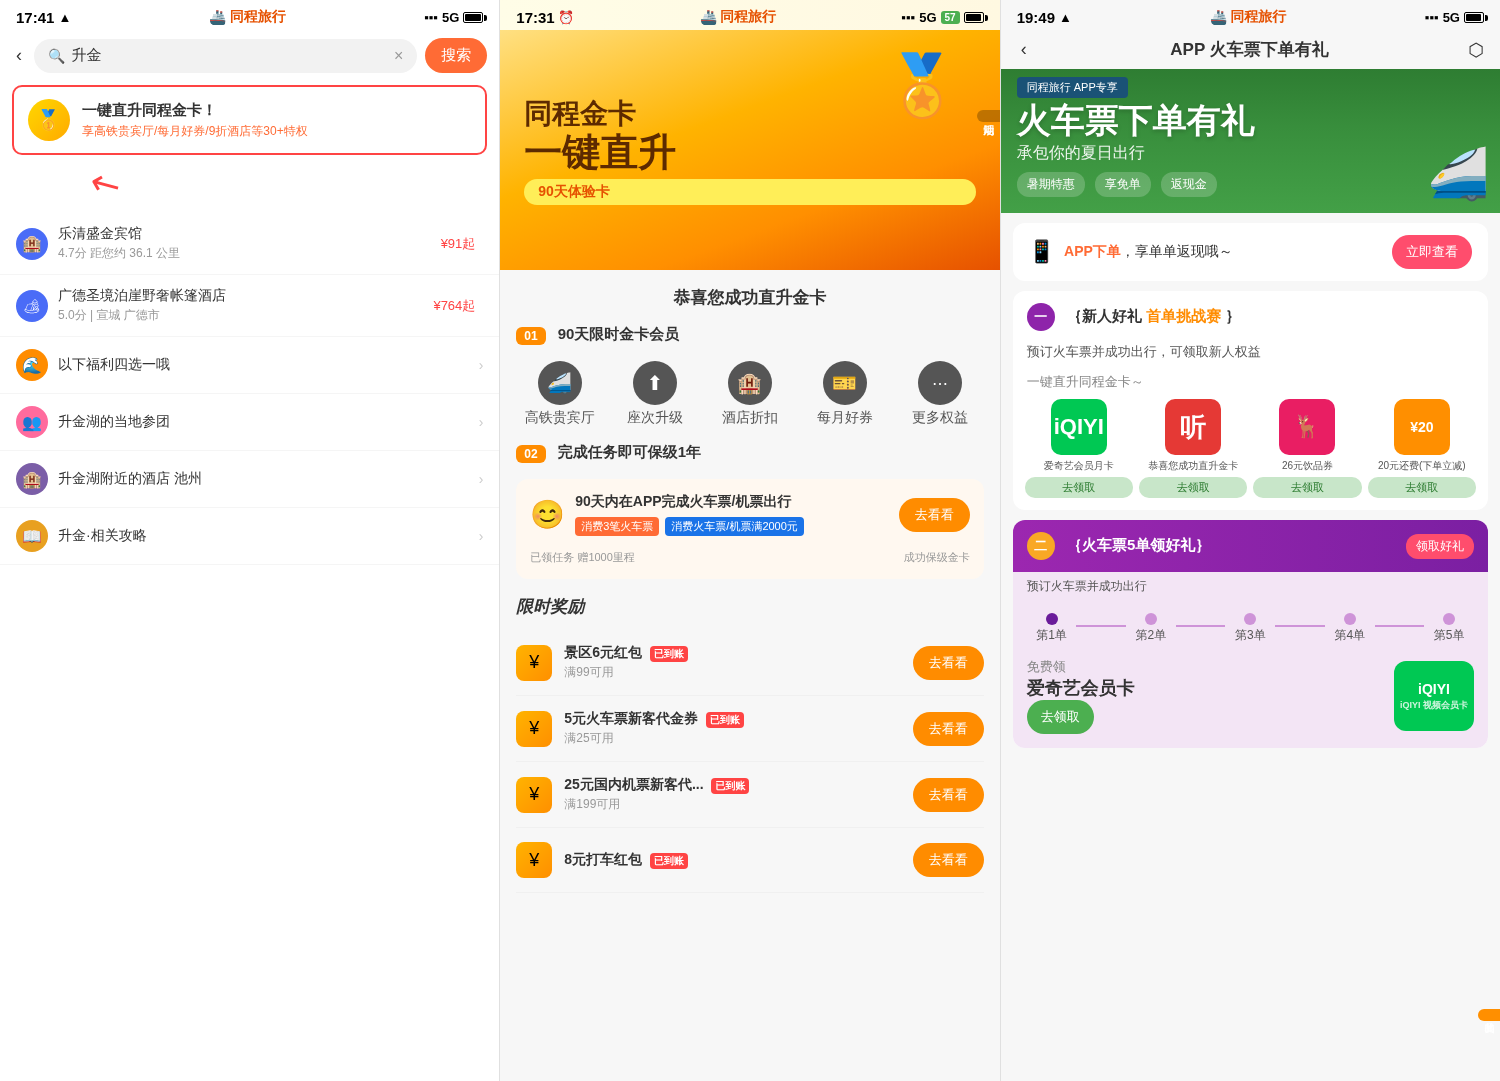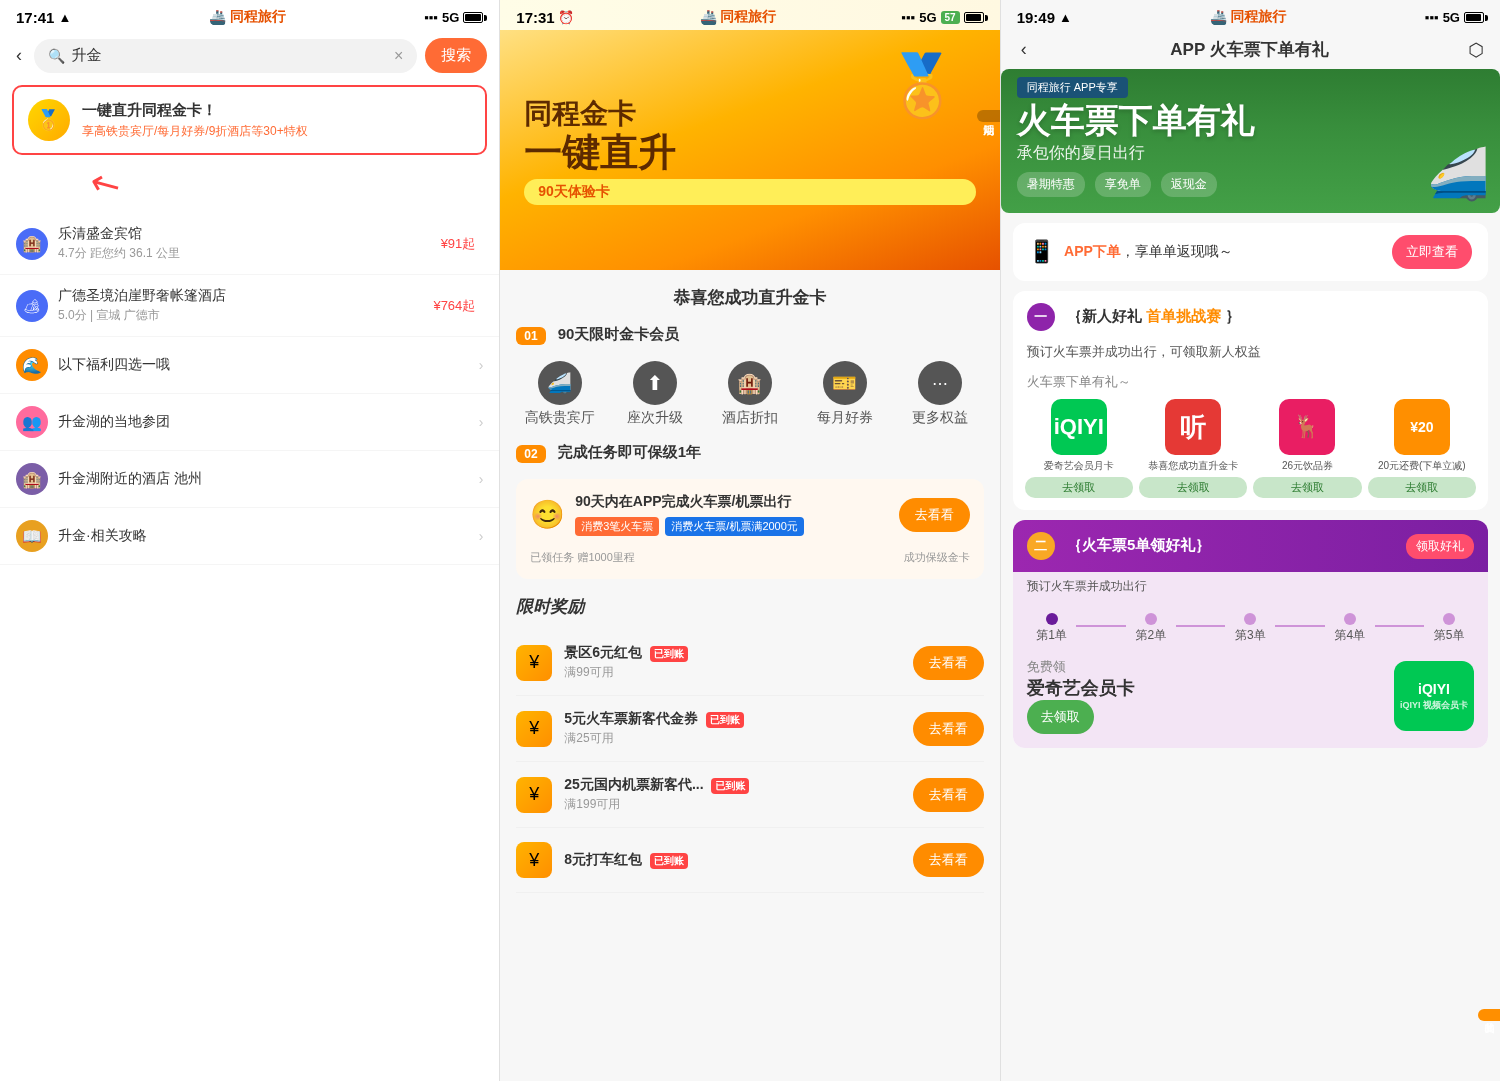--- a/index.html
+++ b/index.html
@@ -379,21 +379,20 @@
       cursor: pointer;
       background: none;
       border: none;
     }
 
     .p3-main-banner {
       width: 100%;
       background: linear-gradient(180deg, #2e7d32 0%, #388e3c 40%, #43a047 100%);
       padding: 0 0 12px;
       position: relative;
-      border-radius: 8px;
     }
     .p3-brand-badge {
       background: #1a5276;
       color: #fff;
       font-size: 11px;
       padding: 3px 10px;
       display: inline-block;
       margin: 8px 16px 0;
       border-radius: 4px;
     }
@@ -932,21 +931,21 @@
   <div class="p3-gift-section-bg">
     <div class="p3-section-header">
       <span class="p3-yi-badge badge-purple">一</span>
       <span class="p3-section-title2" style="color:#333;">
         <span style="color:#333;">｛新人好礼 </span>
         <span style="color:#ff8c00;">首单挑战赛</span>
         <span style="color:#333;">｝</span>
       </span>
     </div>
     <div class="p3-section-subtitle">预订火车票并成功出行，可领取新人权益</div>
-    <div class="p3-section-subtitle" style="padding-top:0; color:#888;">火车票下单有礼～</div>
+    <div class="p3-section-subtitle" style="padding-top:0; color:#888;">一键直升同程金卡～</div>
     <div class="p3-gifts-row">
       <div class="p3-gift-item">
         <div class="p3-gift-logo iqiyi-bg">iQIYI</div>
         <div class="p3-gift-label">爱奇艺会员月卡</div>
         <button class="p3-gift-btn">去领取</button>
       </div>
       <div class="p3-gift-item">
         <div class="p3-gift-logo ximalaya-bg" style="font-size:26px;">听</div>
         <div class="p3-gift-label">恭喜您成功直升金卡</div>
         <button class="p3-gift-btn">去领取</button>

